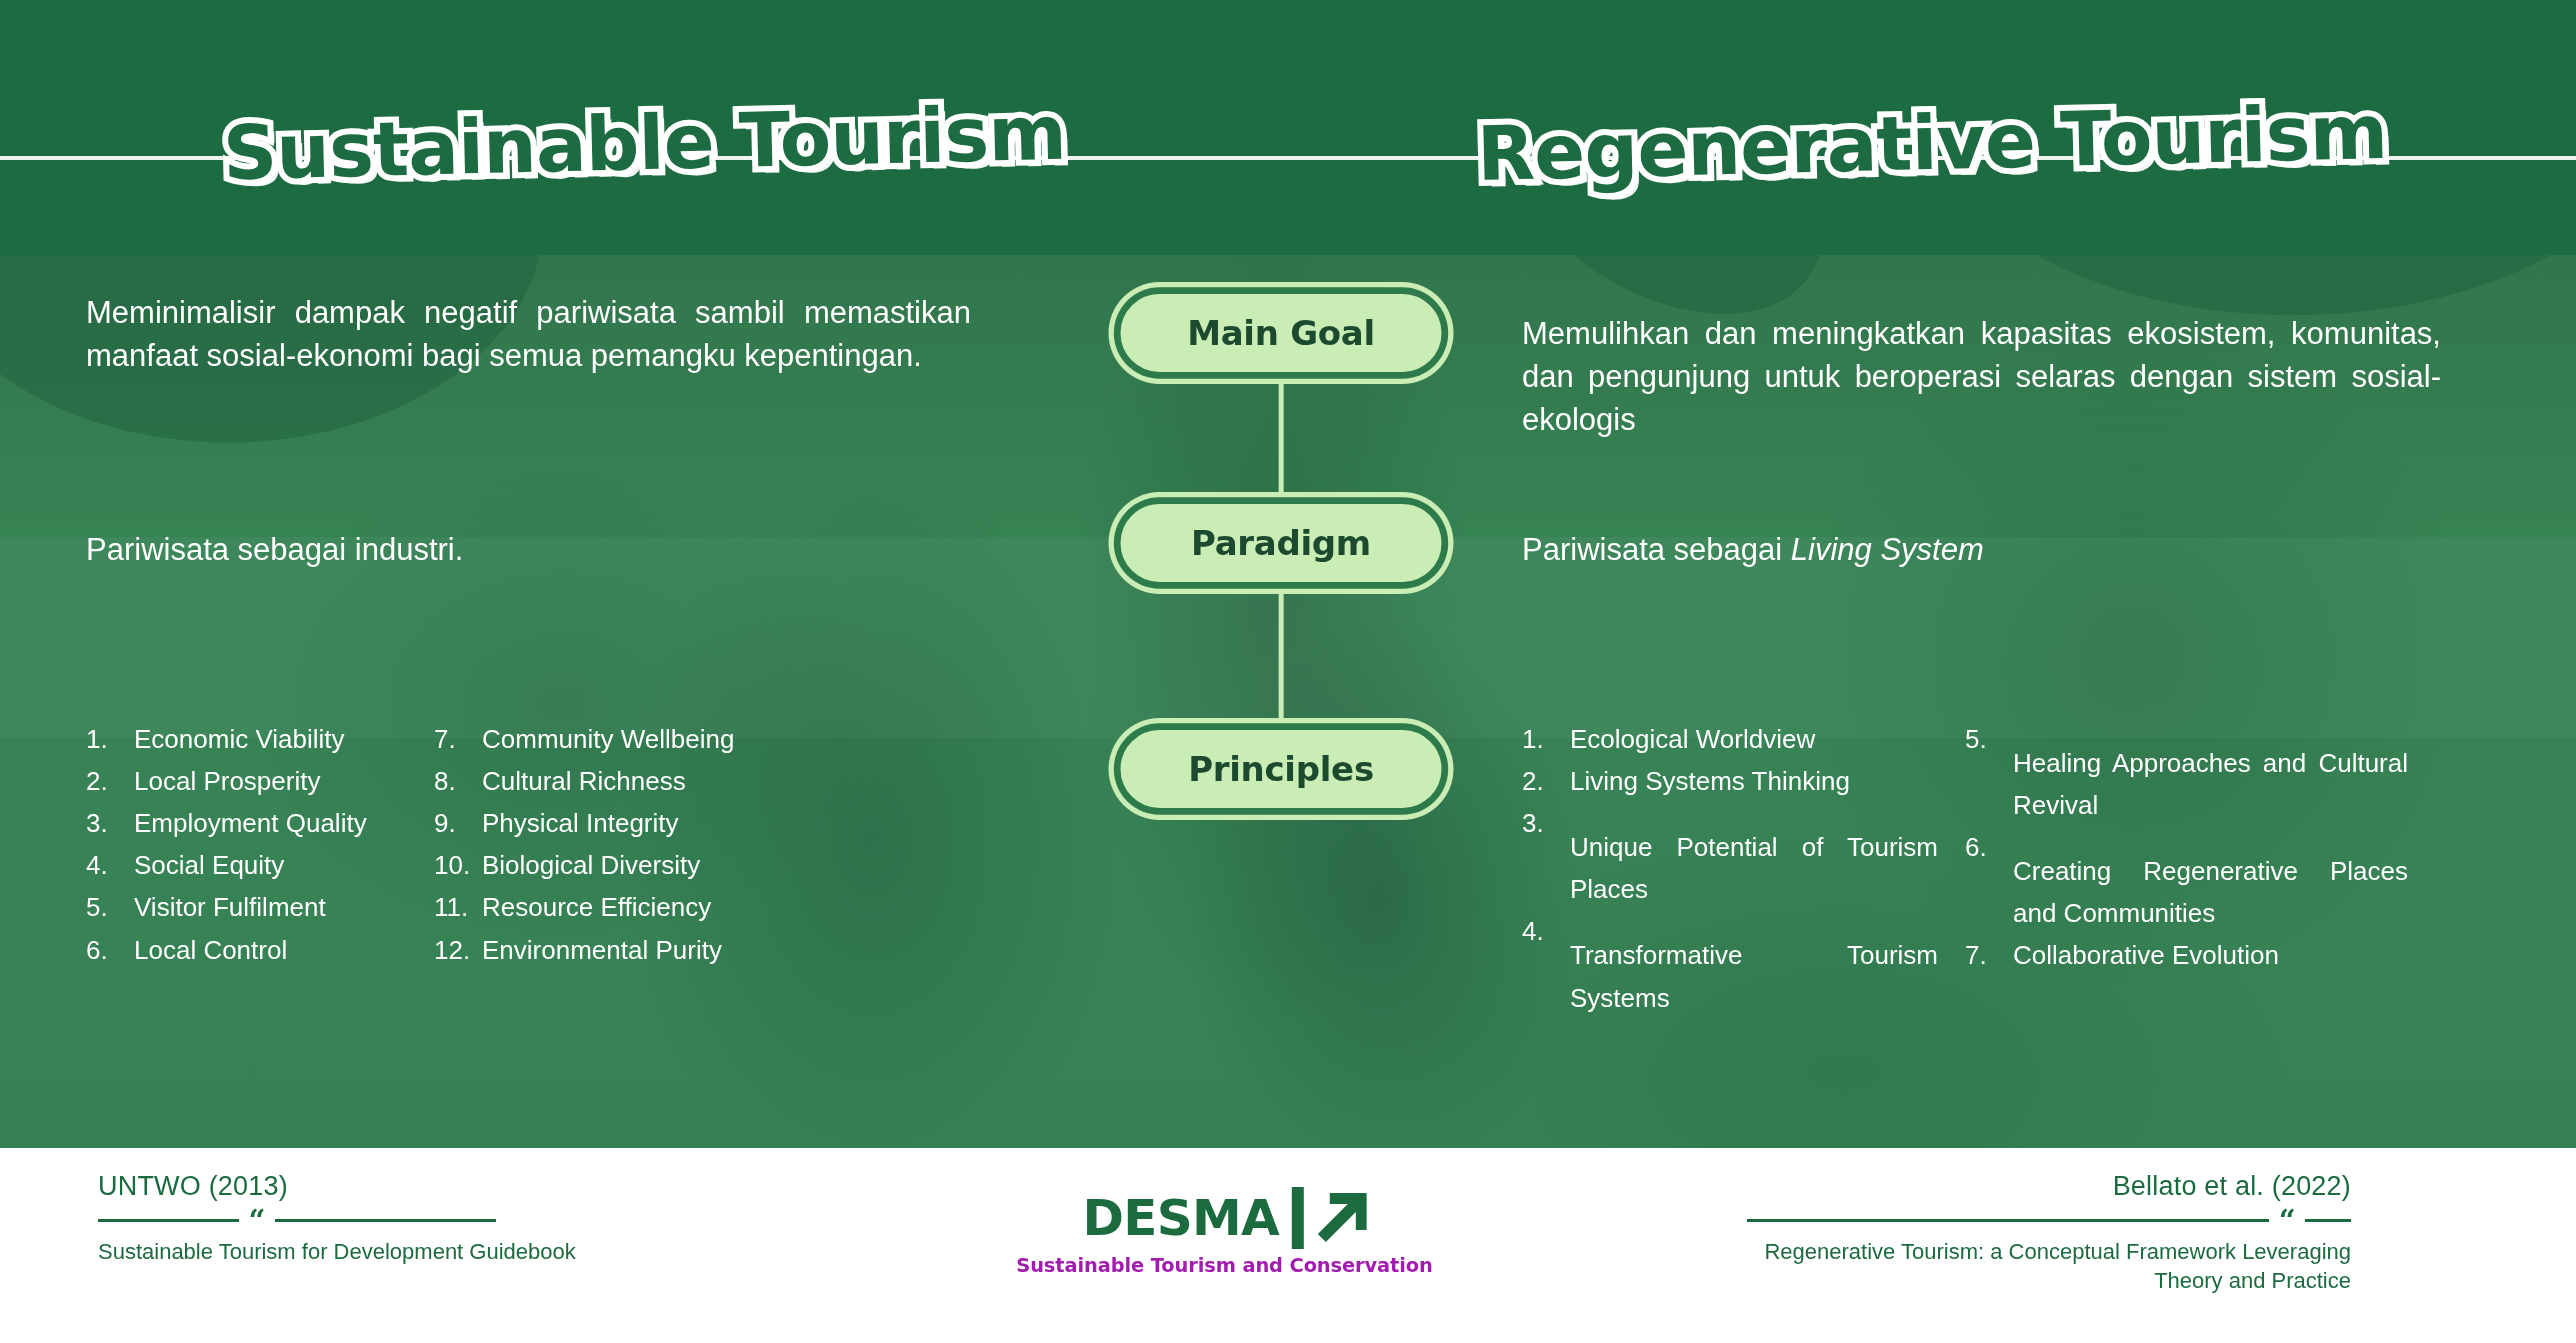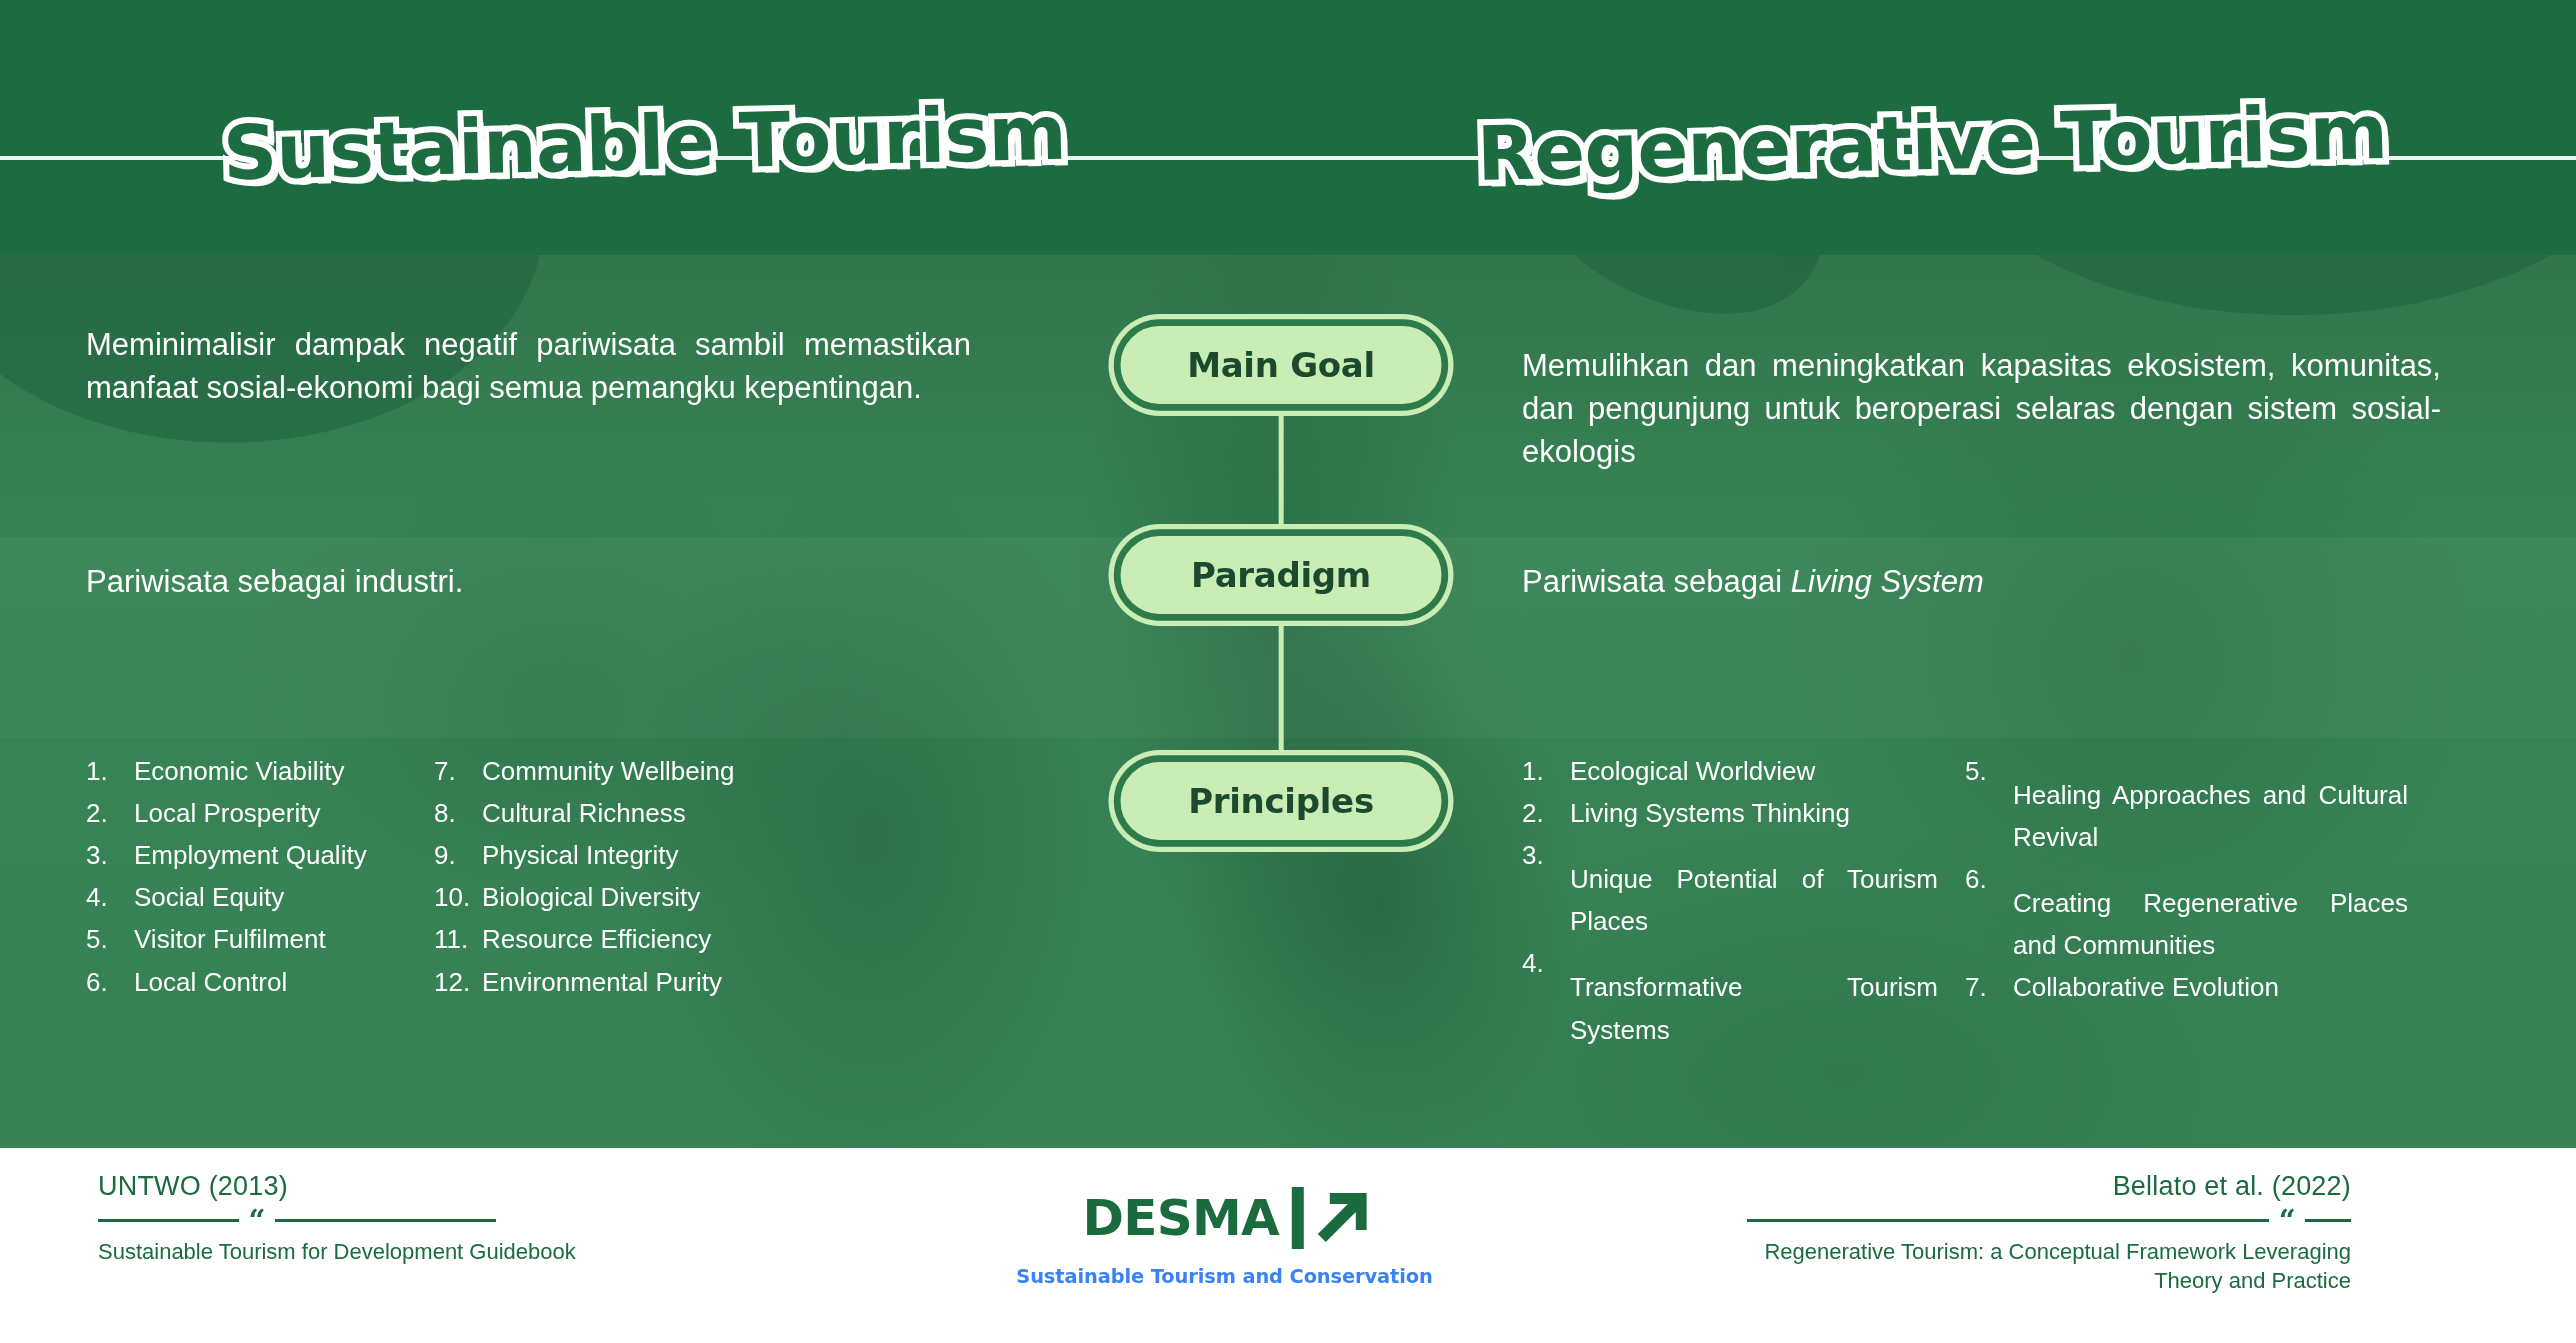--- a/index.html
+++ b/index.html
@@ -61,21 +61,21 @@
     -webkit-text-stroke:12px #ffffff;
     paint-order:stroke fill;
     text-shadow:
       0 0 0 #fff,
       6.7px 6.7px 0 rgba(255,255,255,.95);
     white-space:nowrap;
   }
 
   
   .content {
-    position:absolute; left:0; top:270px; width:2438px; height:892px;
+    position:absolute; left:0; top:238px; width:2438px; height:892px;
   }
   .col-left  { position:absolute; left:86px;  top:0; width:939px; }
   .col-right { position:absolute; left:1522px; top:0; width:972px; }
   .col-mid   { position:absolute; left:1080px; top:0; width:402px; height:892px; }
 
   
   .desc {
     color:#ffffff;
     font-size:31px;
     line-height:1.38;
@@ -163,23 +163,23 @@
     text-align:center;
   }
   .logo-row { display:flex; align-items:center; justify-content:center; gap:13px; }
   .logo-word {
     font-family:"DejaVu Sans", sans-serif;
     font-weight:700; font-size:50px; color:#1b6b3f; letter-spacing:-0.7px;
   }
   .logo-bar { width:11.4px; height:62px; background:#1b6b3f; }
   .logo-arrow { width:50px; height:50px; }
   .logo-sub {
-    margin-top:16px;
+    margin-top:5px;
     font-family:"DejaVu Sans", sans-serif;
-    font-weight:700; font-size:19.4px; color:#3b82f6; letter-spacing:-0.1px;
+    font-weight:700; font-size:19.4px; color:#a21caf; letter-spacing:-0.1px;
   }
 </style>
 </head>
 <body>
 
 <div class="poster">
 
   <div class="bg">
     <div class="bg-photo"></div>
 

